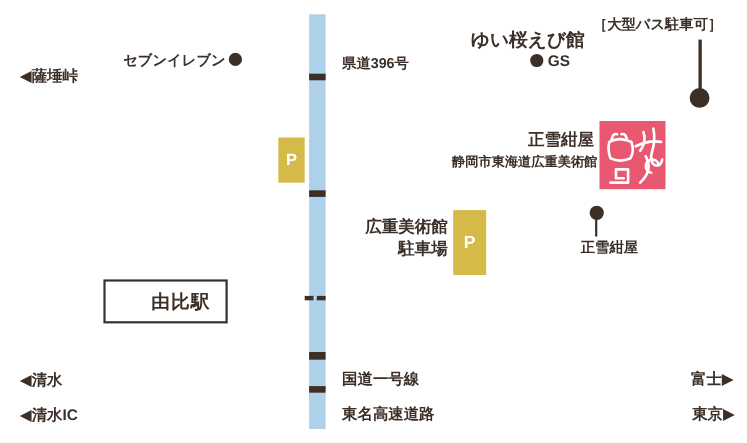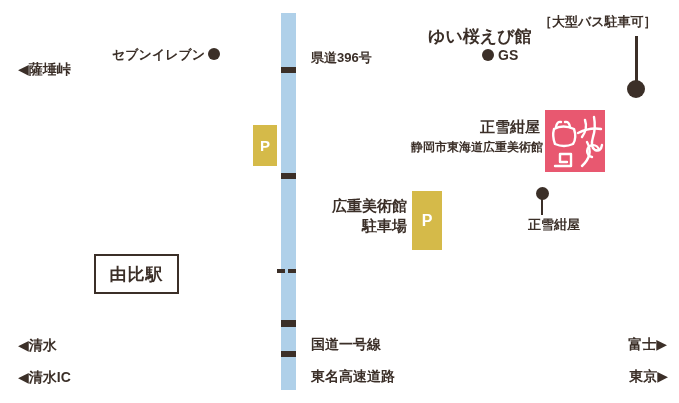--- a/index.html
+++ b/index.html
@@ -36,21 +36,21 @@
   .pbox{position:absolute;background:#d5ba49;color:#ffffff;display:flex;
         align-items:center;justify-content:center;font-weight:bold;}
   .pbox1{left:253px;top:125px;width:24px;height:41px;font-size:15px;}
   .pbox2{left:412px;top:191px;width:30px;height:59px;font-size:16px;}
   
   .logo{position:absolute;left:545px;top:110px;width:60px;height:62px;background:#e85870;}
   
   .whiterect{position:absolute;left:450px;top:179px;width:77px;height:23px;background:#ffffff;}
   .station{position:absolute;left:94px;top:254px;width:81px;height:36px;background:#ffffff;
            border:2px solid #3b2f28;display:flex;align-items:center;justify-content:center;
-           font-size:17px;font-weight:bold;letter-spacing:1px;}
+           font-size:17px;font-weight:bold;letter-spacing:1px;padding-left:28px;}
   .arrow{display:inline-block;}
 </style>
 </head>
 <body>
 
 <div class="map">
 
   <div class="river"></div>
   <div class="crossbar bar1"></div>
   <div class="crossbar bar2"></div>

